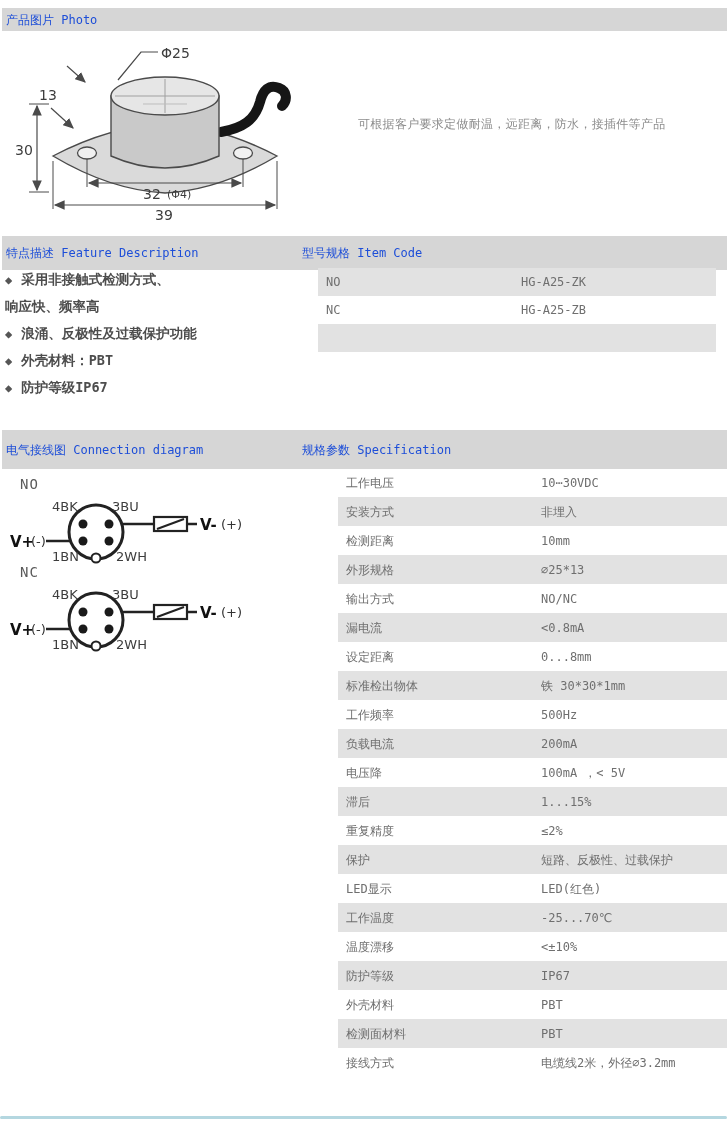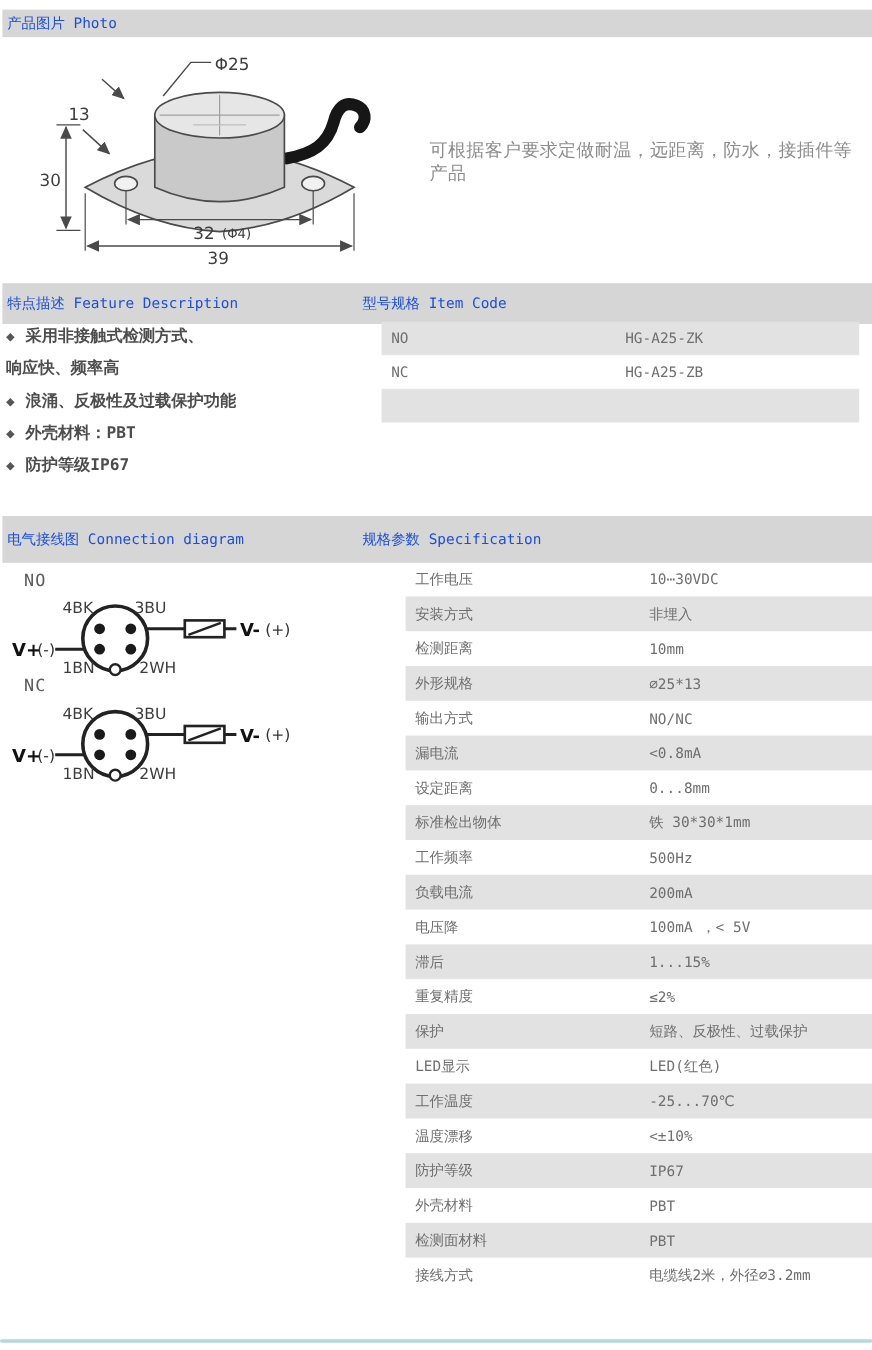--- a/index.html
+++ b/index.html
@@ -9,22 +9,22 @@
   }
   
   .bar { position:absolute; left:2px; width:714px; background:#d6d6d6; color:#1d4ed8; font-size:12px;padding-left:16px; }
   #bar-photo { top:8px; height:23px; }
   #bar-feature { top:236px; height:34px; }
   #bar-connection { top:430px; height:39px; }
   .bar-label-left  { position:absolute; left:4px;   top:50%; transform:translateY(-50%); white-space:nowrap; }
   .bar-label-right { position:absolute; left:300px; top:50%; transform:translateY(-50%); white-space:nowrap; }
 
   
-  .drawing-wrap { position:absolute; left:15px; top:40px; width:290px; height:182px;margin-left:18px; }
-  .note { position:absolute; left:358px; top:116px; width:362px; font-size:15px; color:#8c8c8c; letter-spacing:.3px; }
+  .drawing-wrap { position:absolute; left:15px; top:40px; width:290px; height:182px; }
+  .note { position:absolute; left:358px; top:116px; width:362px; font-size:12px; color:#8c8c8c; letter-spacing:.3px; }
 
   
   .features { position:absolute; left:5px; top:266px; width:305px; }
   .feature-line { display:flex; align-items:center; height:27px; font-size:13.5px; font-weight:bold; color:#4d4d4d; }
   .feature-line .bullet { font-size:12px; color:#565656; margin-right:9px; }
   .feature-line .bullet:empty { display:none; margin:0; }
 
   
   .item-table { position:absolute; left:318px; top:268px; width:398px; }
   .item-row { position:relative; height:28px; }

